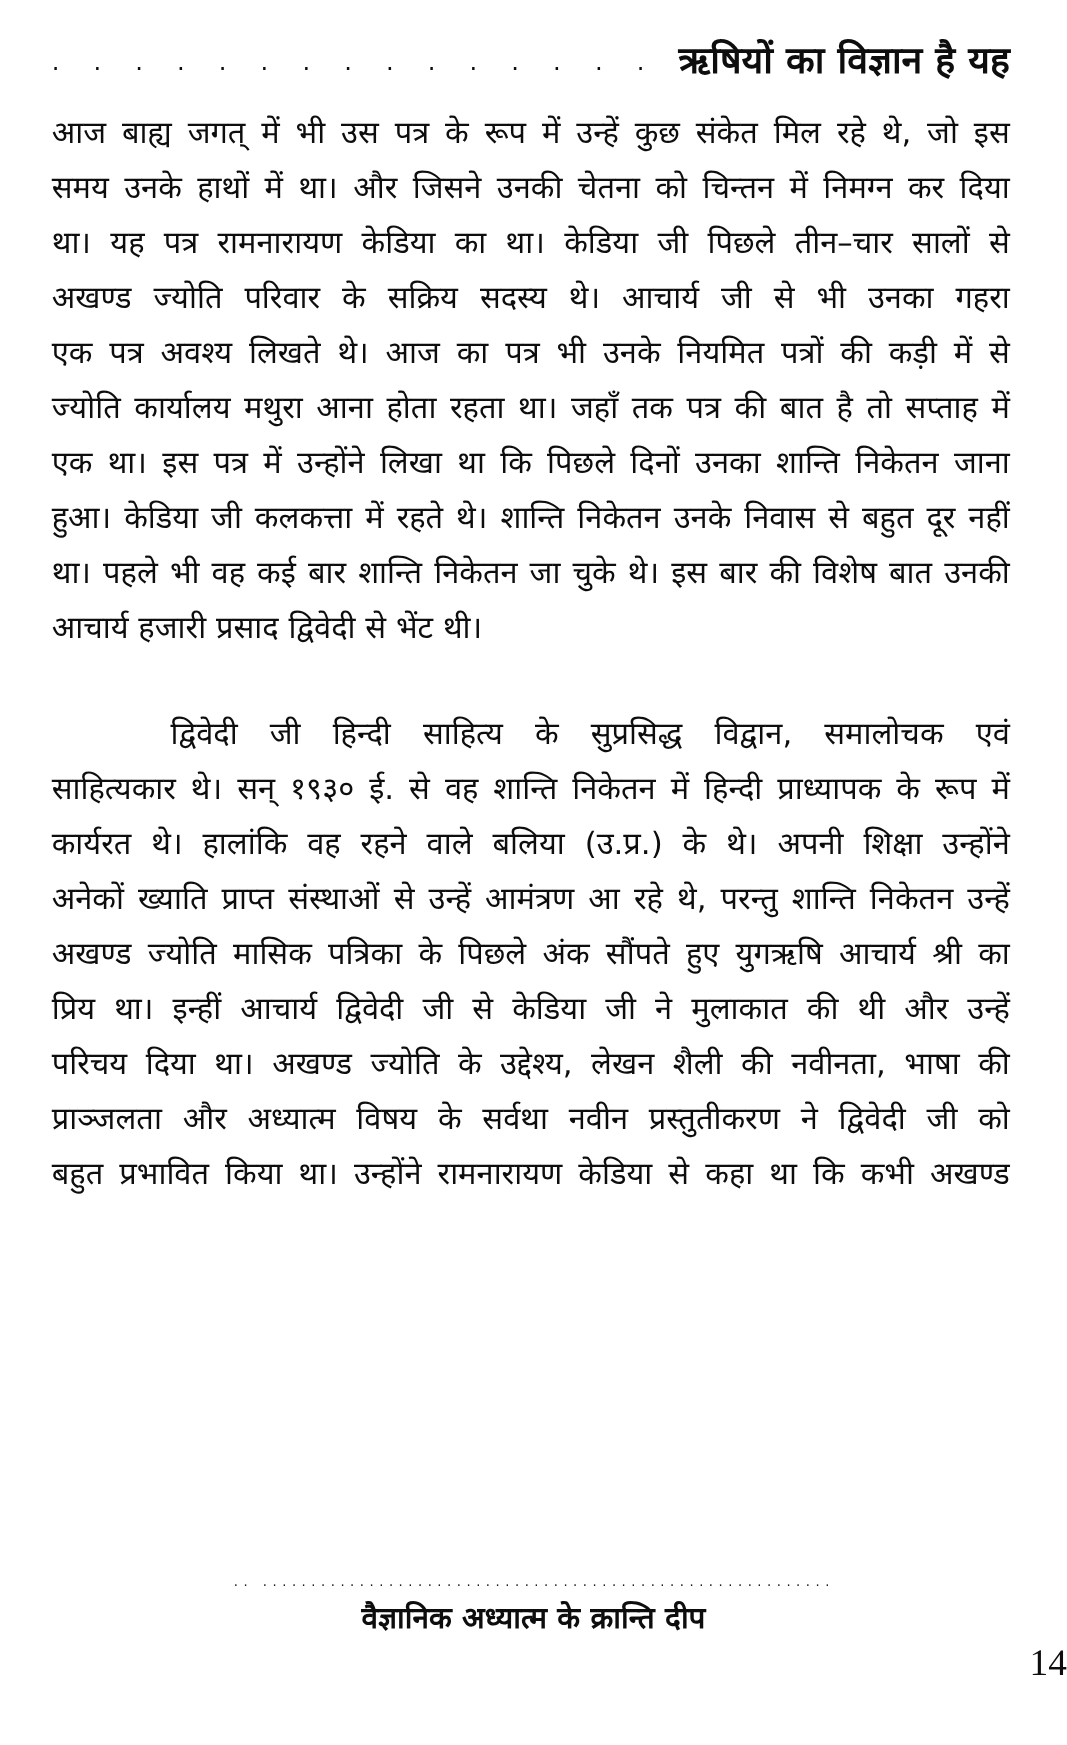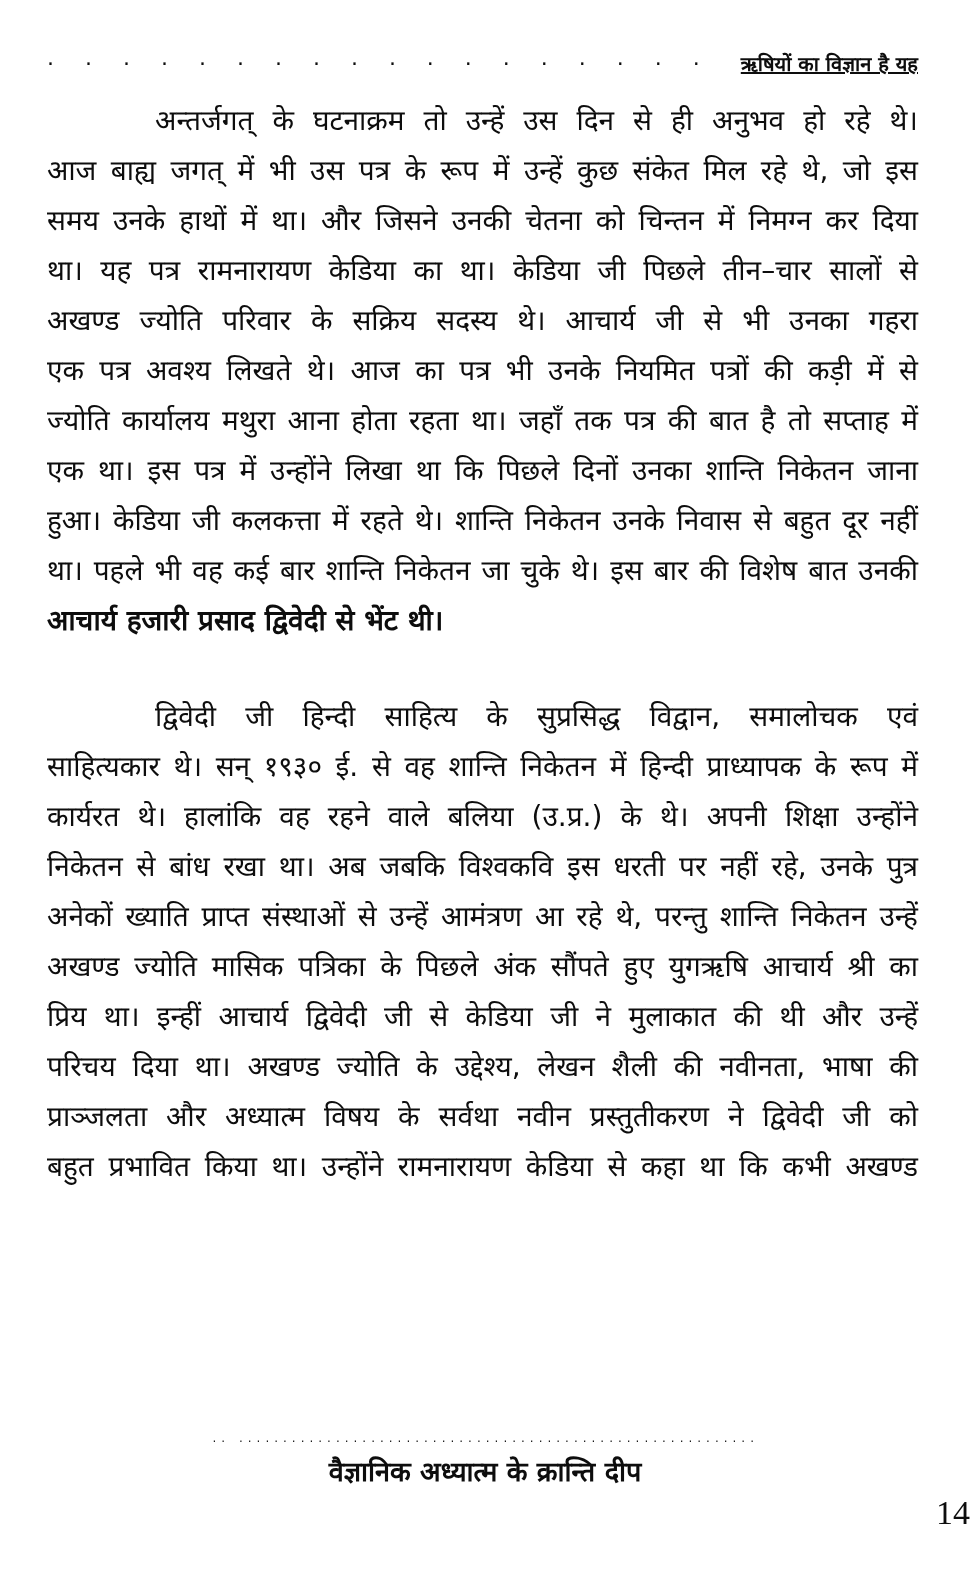--- a/index.html
+++ b/index.html
@@ -33,45 +33,43 @@
     overflow: hidden;
     white-space: nowrap;
     font-size: 22px;
     line-height: 1;
     letter-spacing: 12px;
     transform: translateY(-7px);
     color: #0d0d0d;
   }
   .header-title {
     font-weight: 700;
-    font-size: 20px;
+    font-size: 34px;
     line-height: 1.2;
     white-space: nowrap;
-    text-decoration: underline;
   }
   
   .body-text {
     margin-top: 20px;
   }
   .para + .para {
     margin-top: 46px;
   }
   .line {
     font-size: 28px;
     line-height: 50px;
     text-align: justify;
     text-align-last: justify;
   }
   .line.indent {
     text-indent: 108px;
   }
   .line.flush-left {
     text-align: center;
     text-align-last: left;
-    font-weight: bold;
   }
   
   .running-footer {
     position: absolute;
     left: 0;
     right: 0;
     top: 1432px;
     text-align: center;
   }
   .footer-dots {
@@ -103,37 +101,35 @@
 
 <div class="page">
 
   <div class="running-header">
     <span class="header-dots">. . . . . . . . . . . . . . . . . . . . . . . . . .</span>
     <span class="header-title">ऋषियों का विज्ञान है यह</span>
   </div>
 
   <div class="body-text">
       <div class="para">
-        <div class="line indent">अन्तर्जगत् के घटनाक्रम तो उन्हें उस दिन से ही अनुभव हो रहे थे।</div>
         <div class="line">आज बाह्य जगत् में भी उस पत्र के रूप में उन्हें कुछ संकेत मिल रहे थे, जो इस</div>
         <div class="line">समय उनके हाथों में था। और जिसने उनकी चेतना को चिन्तन में निमग्न कर दिया</div>
         <div class="line">था। यह पत्र रामनारायण केडिया का था। केडिया जी पिछले तीन–चार सालों से</div>
         <div class="line">अखण्ड ज्योति परिवार के सक्रिय सदस्य थे। आचार्य जी से भी उनका गहरा</div>
         <div class="line">एक पत्र अवश्य लिखते थे। आज का पत्र भी उनके नियमित पत्रों की कड़ी में से</div>
         <div class="line">ज्योति कार्यालय मथुरा आना होता रहता था। जहाँ तक पत्र की बात है तो सप्ताह में</div>
         <div class="line">एक था। इस पत्र में उन्होंने लिखा था कि पिछले दिनों उनका शान्ति निकेतन जाना</div>
         <div class="line">हुआ। केडिया जी कलकत्ता में रहते थे। शान्ति निकेतन उनके निवास से बहुत दूर नहीं</div>
         <div class="line">था। पहले भी वह कई बार शान्ति निकेतन जा चुके थे। इस बार की विशेष बात उनकी</div>
         <div class="line flush-left">आचार्य हजारी प्रसाद द्विवेदी से भेंट थी।</div>
       </div>
       <div class="para">
         <div class="line indent">द्विवेदी जी हिन्दी साहित्य के सुप्रसिद्ध विद्वान, समालोचक एवं</div>
         <div class="line">साहित्यकार थे। सन् १९३० ई. से वह शान्ति निकेतन में हिन्दी प्राध्यापक के रूप में</div>
         <div class="line">कार्यरत थे। हालांकि वह रहने वाले बलिया (उ.प्र.) के थे। अपनी शिक्षा उन्होंने</div>
-        <div class="line">निकेतन से बांध रखा था। अब जबकि विश्वकवि इस धरती पर नहीं रहे, उनके पुत्र</div>
         <div class="line">अनेकों ख्याति प्राप्त संस्थाओं से उन्हें आमंत्रण आ रहे थे, परन्तु शान्ति निकेतन उन्हें</div>
         <div class="line">अखण्ड ज्योति मासिक पत्रिका के पिछले अंक सौंपते हुए युगऋषि आचार्य श्री का</div>
         <div class="line">प्रिय था। इन्हीं आचार्य द्विवेदी जी से केडिया जी ने मुलाकात की थी और उन्हें</div>
         <div class="line">परिचय दिया था। अखण्ड ज्योति के उद्देश्य, लेखन शैली की नवीनता, भाषा की</div>
         <div class="line">प्राञ्जलता और अध्यात्म विषय के सर्वथा नवीन प्रस्तुतीकरण ने द्विवेदी जी को</div>
         <div class="line">बहुत प्रभावित किया था। उन्होंने रामनारायण केडिया से कहा था कि कभी अखण्ड</div>
       </div>
     </div>
 
   <div class="running-footer">

